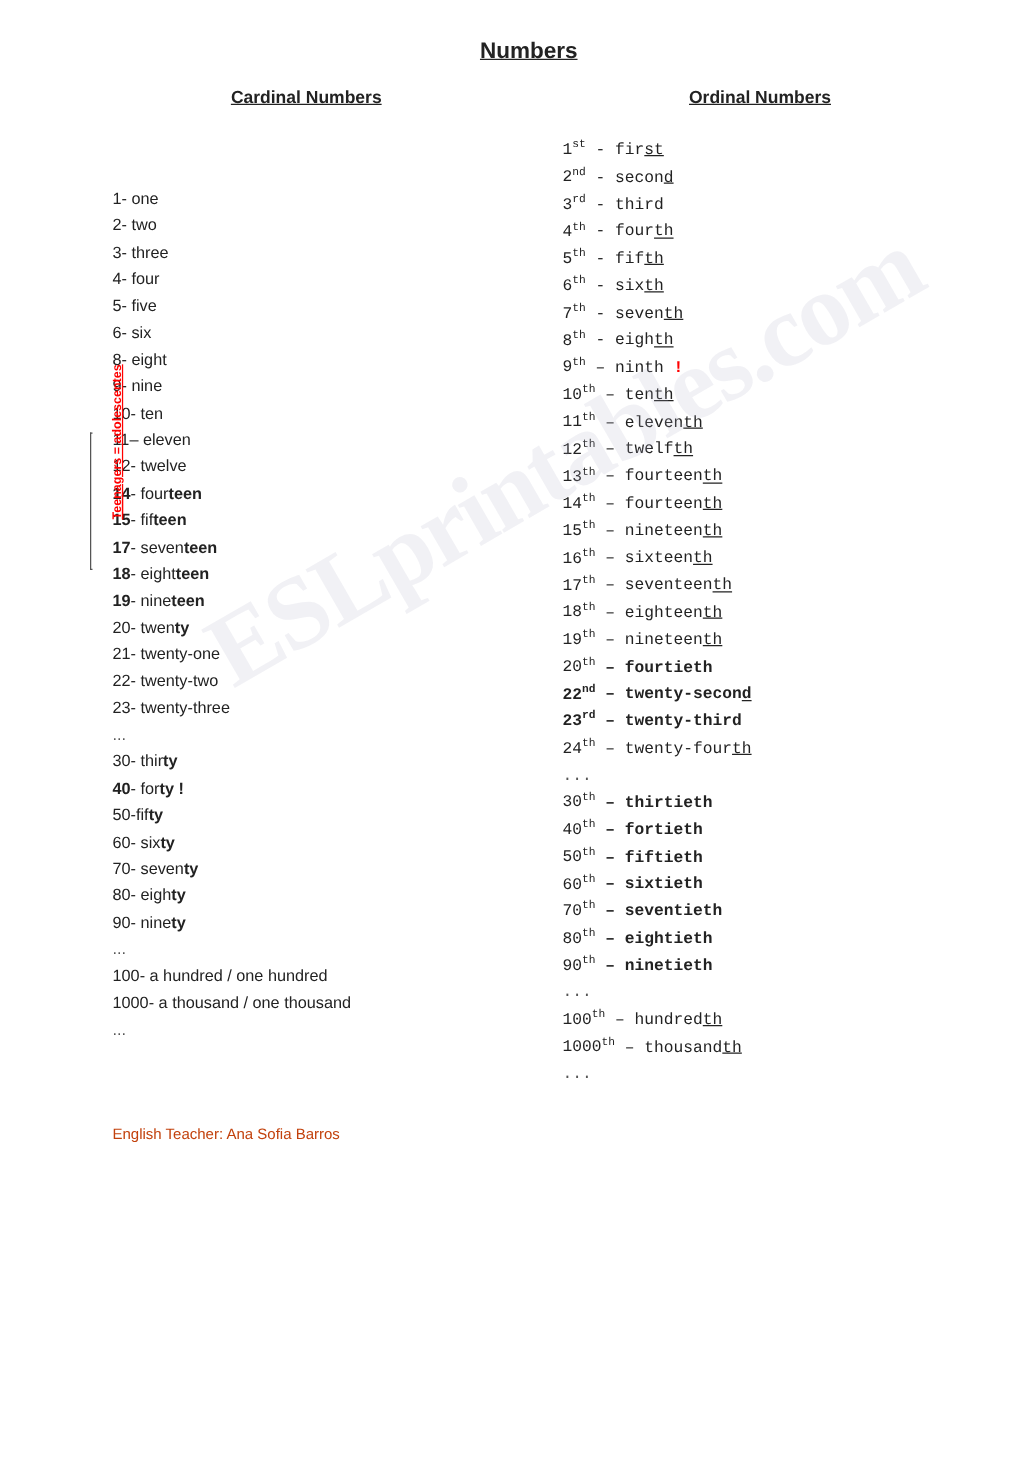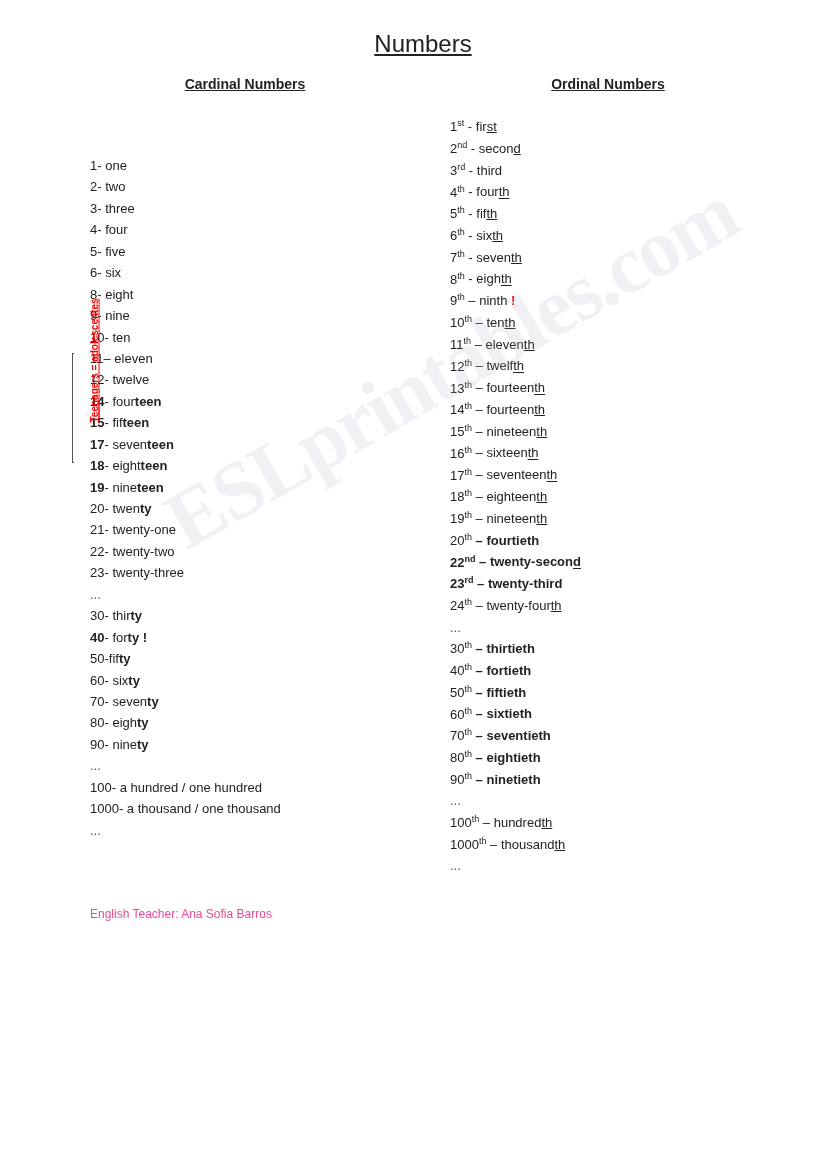--- a/index.html
+++ b/index.html
@@ -14,22 +14,22 @@
       overflow: hidden;
     }
 
     .page {
       padding: 30px 40px 30px 60px;
       position: relative;
     }
 
     .page-title {
       text-align: center;
-      font-size: 24px;
-      font-weight: normal;
+      font-size: 18px;
+      font-weight: bold;
       margin-bottom: 18px;
       text-decoration: underline;
     }
 
     .columns-header {
       display: flex;
       margin-bottom: 24px;
       justify-content: flex-end;
     }
 
@@ -57,20 +57,21 @@
     .cardinal-col {
       width: 370px;
       padding-left: 30px;
       position: relative;
       margin-top: 39px;
     }
 
     .ordinal-col {
       flex: 1;
       padding-left: 20px;
+      font-family: Liberation Mono, monospace;
     }
 
     .num-row {
       line-height: 1.65;
       white-space: nowrap;
     }
 
     .bold { font-weight: bold; }
     .underline { text-decoration: underline; }
     .red { color: red; }
@@ -115,21 +116,21 @@
       width: 2px;
       height: 110px;
       border-left: 1.5px solid #555;
       border-top: 1.5px solid #555;
       border-bottom: 1.5px solid #555;
     }
 
     .footer {
       margin-top: 30px;
       font-size: 12px;
-      color: #ec4899;
+      color: #c2410c;
       padding-left: 30px;
     }
 
     .ellipsis { color: #555; }
   </style>
 </head>
 <body>
 
 <div class="page">
   <div class="page-title">Numbers</div>

